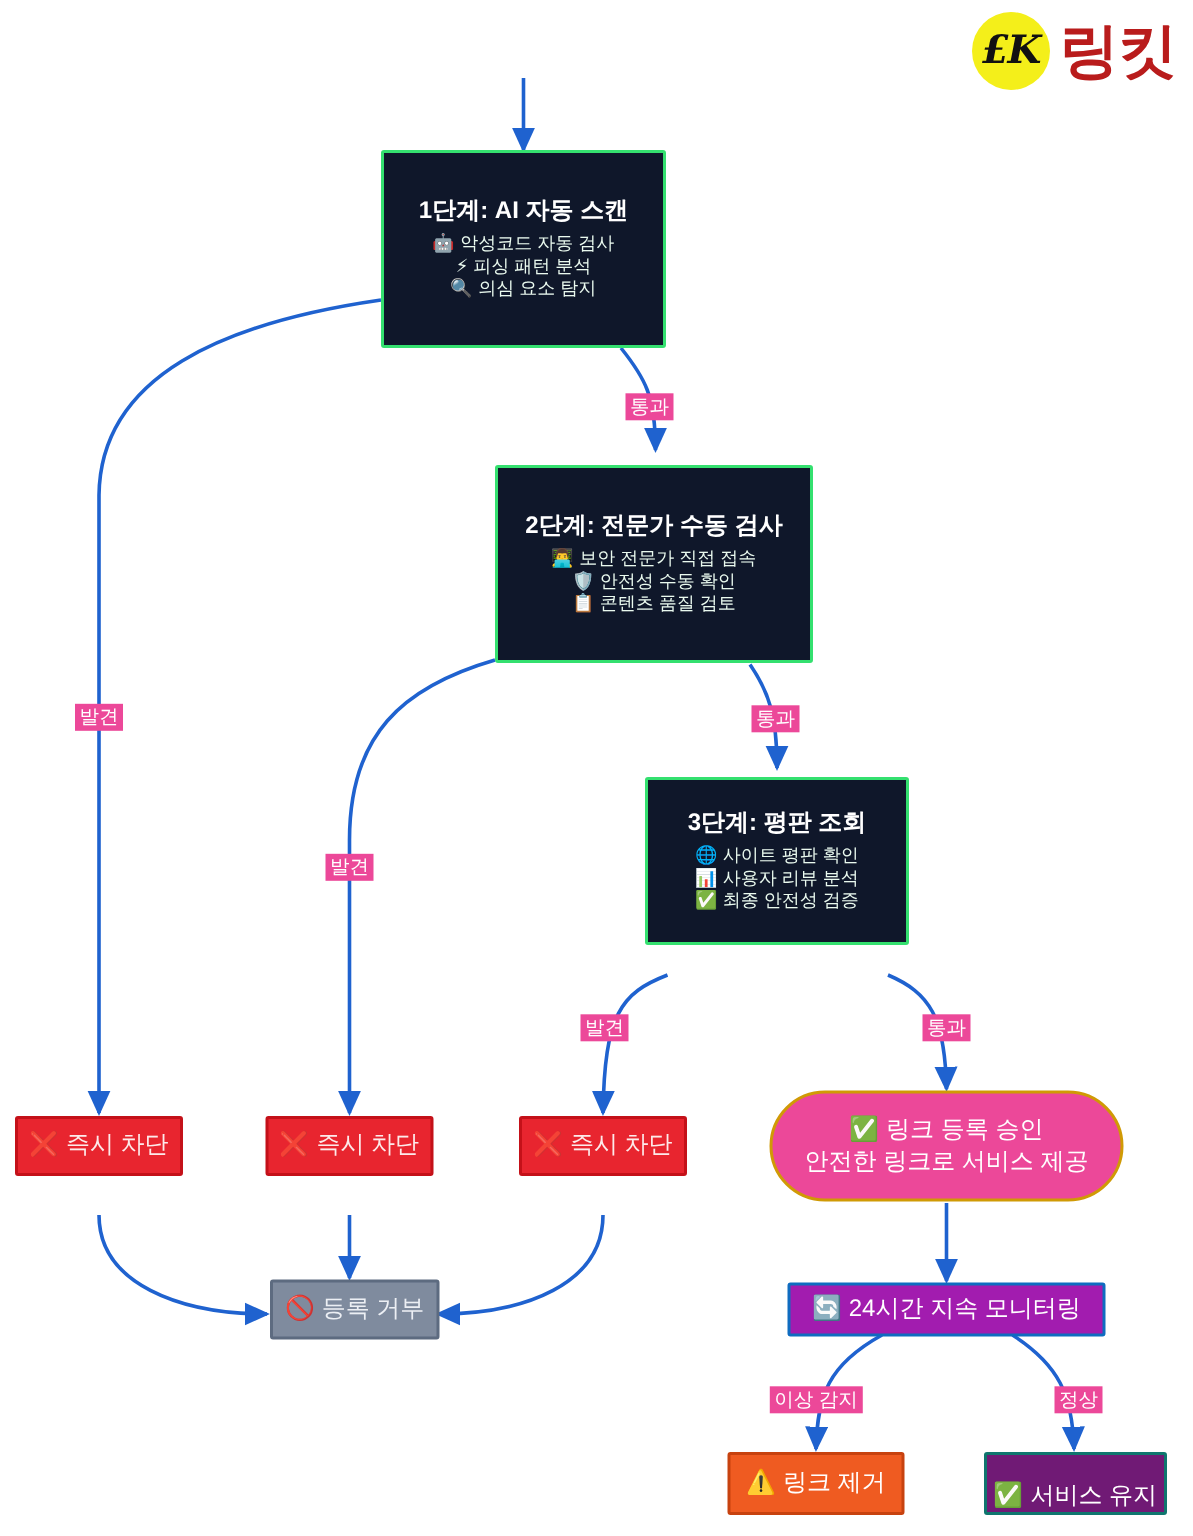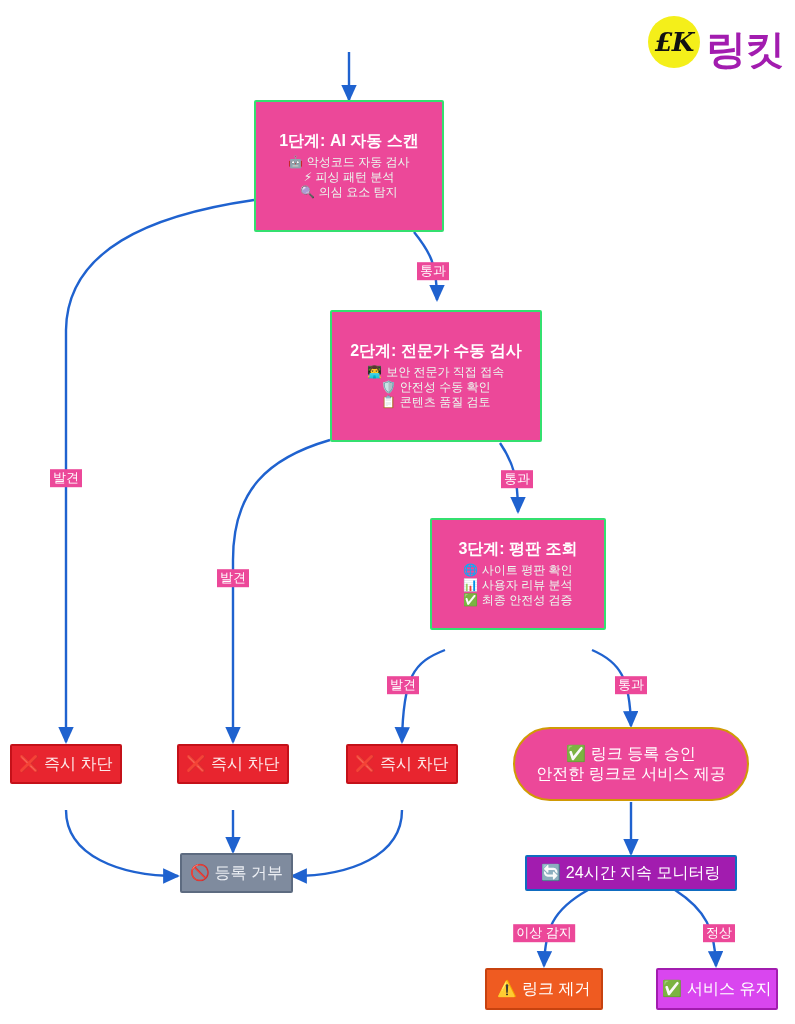--- a/index.html
+++ b/index.html
@@ -24,21 +24,21 @@
   
   .pill{border-radius:999px;}
   .rect{border-radius:2px;}
 
   .n-start{
     background:#2f6fdd;border:2px solid #1a4fb5;
     box-shadow:0 1px 2px rgba(0,0,0,.25);
     font-size:16px;
   }
   .n-stage{
-    background:#ec4899;border:2px solid #34e06f;
+    background:#0f172a;border:2px solid #34e06f;
     font-size:15px;
   }
   .n-stage .title{font-size:16px;margin-bottom:3px;color:#ffffff;}
   .n-stage .line{color:#eafaef;font-size:12px;}
 
   .n-block{
     background:#e8252f;border:2px solid #c41119;
     font-size:16px;color:#fdeaea;
   }
   .n-reject{
@@ -52,45 +52,44 @@
   .n-approve .line{font-size:16px;}
   .n-monitor{
     background:#a21caf;border:2px solid #0f6cc0;
     font-size:16px;color:#ffffff;
   }
   .n-remove{
     background:#ef5b21;border:2px solid #c7420f;
     font-size:16px;color:#ffffff;
   }
   .n-keep{
-    background:#d946ef;border:2px solid #a21caf;
-    font-size:16px;color:#ffffff;
+    background:#701a75;border:2px solid #0f766e;
+    font-size:16px;color:#ffffff;justify-content:flex-end;
   }
 
   
   .elabel{
     position:absolute;background:#ec4899;color:#ffffff;
     font-size:13px;padding:1px 3px;white-space:nowrap;
     box-sizing:border-box;line-height:1.2;
     transform:translate(-50%,-50%);
   }
 
   
   #logo{position:absolute;display:flex;align-items:center;gap:6px;}
   #logo .badge{
     width:52px;height:52px;border-radius:50%;background:#f4ef1a;
     display:flex;align-items:center;justify-content:center;
     font-family:"DejaVu Serif","Liberation Serif",serif;
     font-style:italic;font-weight:bold;font-size:26px;color:#111111;
     letter-spacing:-1px;
   }
   #logo .word{
-    font-size:40px;font-weight:bold;color:#a21caf;letter-spacing:-1px;
+    font-size:40px;font-weight:bold;color:#b91c1c;letter-spacing:-1px;
     font-family:"DejaVu Sans","Liberation Sans",sans-serif;
-    margin-top:16px;
   }
 </style>
 </head>
 <body>
 
 <div id="canvas">
 
   <svg class="edges" viewBox="0 0 795 1024">
     <defs>
       <marker id="ah" markerWidth="9" markerHeight="9" refX="6.2" refY="3.2" orient="auto" markerUnits="strokeWidth">

